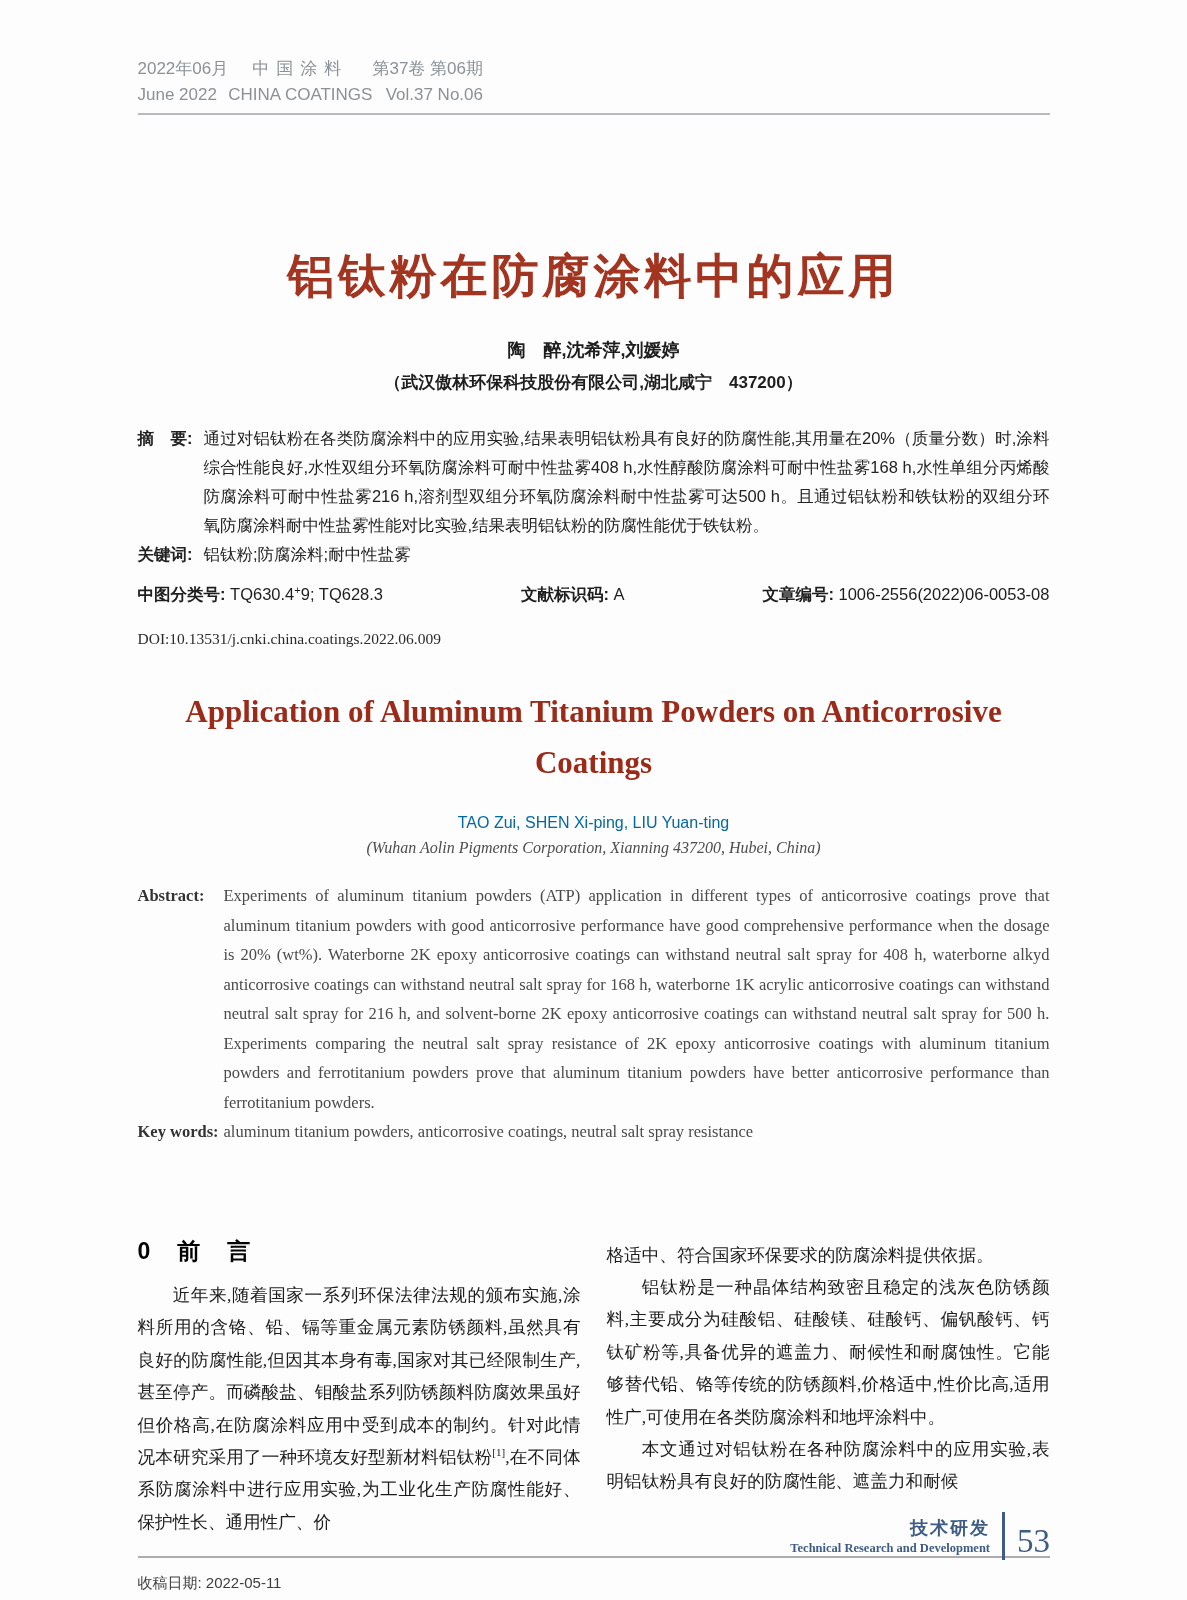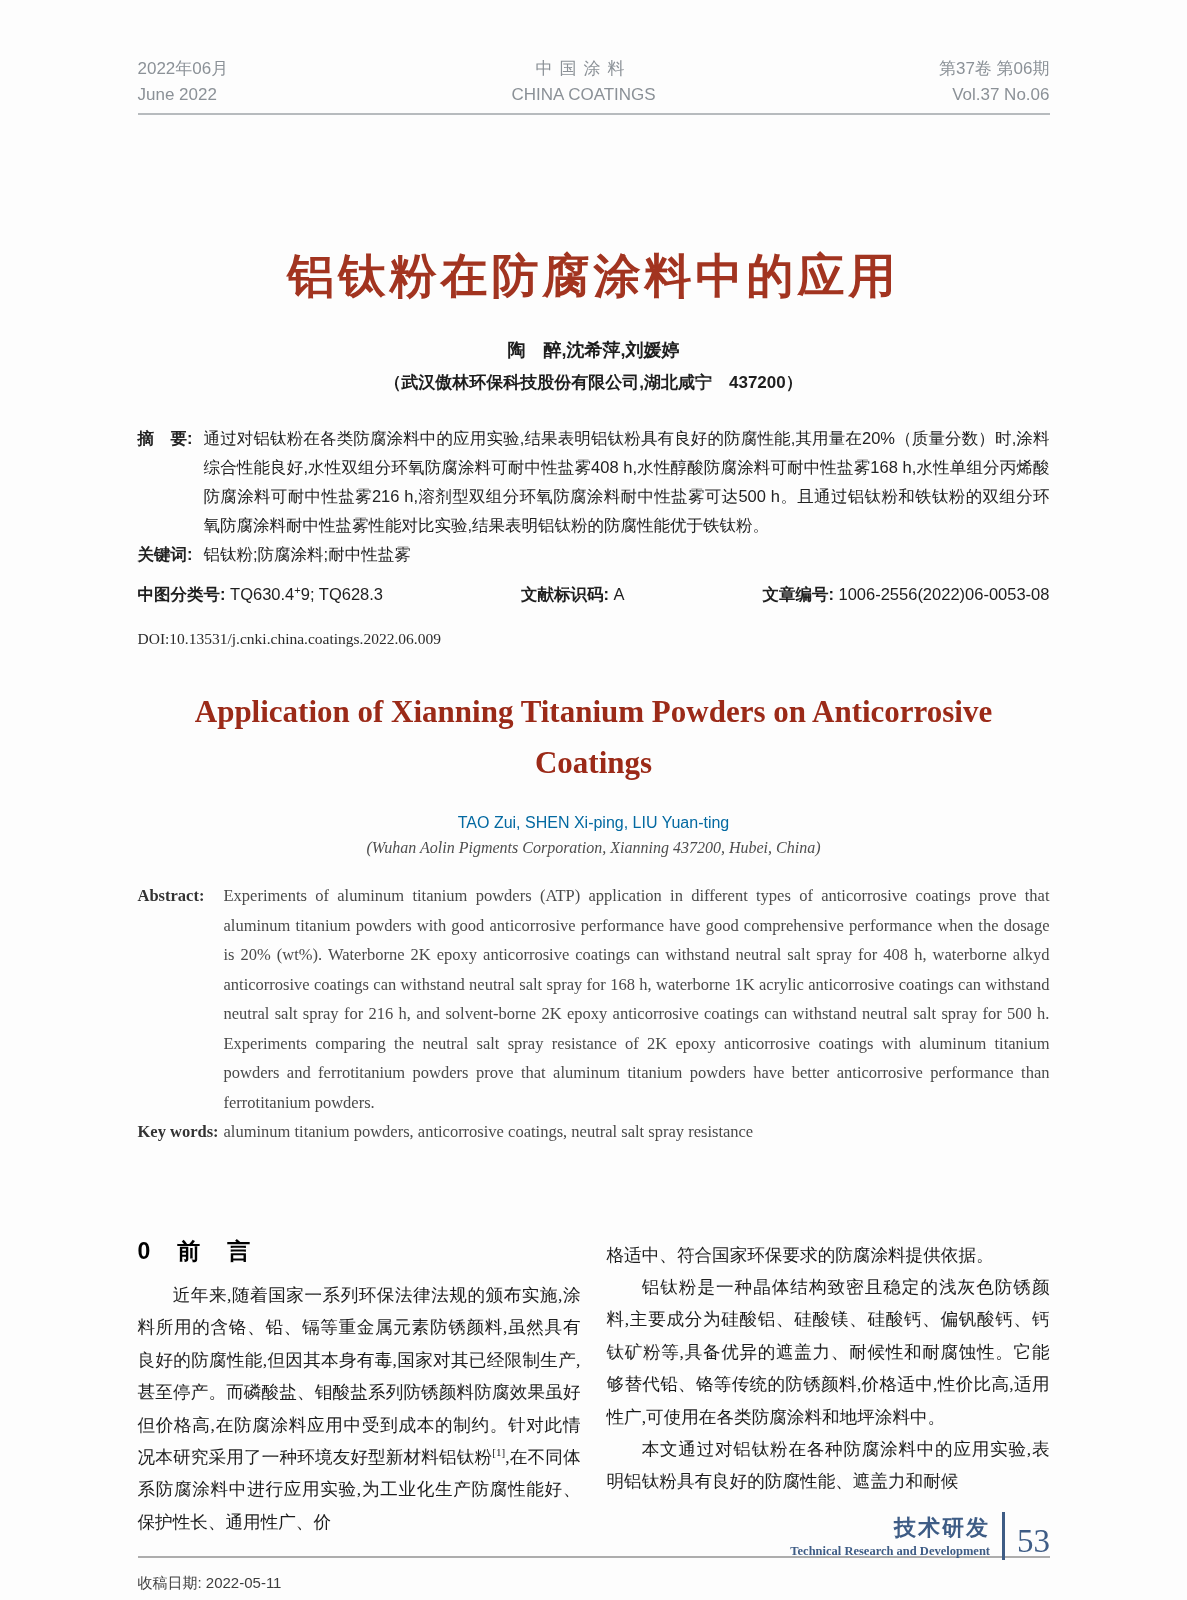--- a/index.html
+++ b/index.html
@@ -12,21 +12,20 @@
     font-family: "Liberation Sans", sans-serif;
     color: #222;
     overflow: hidden;
   }
   .content { width: 912px; margin: 0 auto; }
 
   
   .hdr {
     padding-top: 56px;
     display: flex;
-    justify-content: space-between;
     align-items: flex-end;
     font-size: 17px;
     line-height: 1.5;
     color: #8b9197;
   }
   .hdr-left { text-align: left; }
   .hdr-center { text-align: center; }
   .hdr-center .cn { letter-spacing: 7px; }
   .hdr-right { text-align: right; }
   .hdr-rule { margin-top: 6px; border-bottom: 2px solid #b7bbbe; }
@@ -159,21 +158,21 @@
   .page-footer {
     position: absolute;
     right: 137px;
     bottom: 40px;
     display: flex;
     align-items: center;
     gap: 12px;
     color: #3e5c85;
   }
   .pf-text { text-align: right; }
-  .pf-cn { font-size: 22px; font-weight: 700; letter-spacing: 2px; }
+  .pf-cn { font-size: 18px; font-weight: 700; letter-spacing: 2px; }
   .pf-en {
     font-family: "Liberation Serif", serif;
     font-weight: 700;
     font-size: 12.5px;
     margin-top: 1px;
   }
   .pf-bar { width: 3px; height: 48px; background: #3e5c85; }
   .pf-num {
     font-family: "Liberation Serif", serif;
     font-size: 33px;
@@ -216,21 +215,21 @@
     </div>
 
     <div class="meta-row">
       <div><span class="b">中图分类号: </span><span>TQ630.4</span><sup>+</sup><span>9; TQ628.3</span></div>
       <div><span class="b">文献标识码: </span><span>A</span></div>
       <div><span class="b">文章编号: </span><span>1006-2556(2022)06-0053-08</span></div>
     </div>
     <div class="doi">DOI:10.13531/j.cnki.china.coatings.2022.06.009</div>
 
     <h2 class="title-en">
-      <span>Application of Xianning Titanium Powders on Anticorrosive</span><br>
+      <span>Application of Aluminum Titanium Powders on Anticorrosive</span><br>
       <span>Coatings</span>
     </h2>
     <div class="authors-en">TAO Zui, SHEN Xi-ping, LIU Yuan-ting</div>
     <div class="affil-en">(Wuhan Aolin Pigments Corporation, Xianning 437200, Hubei, China)</div>
 
     <div class="hang abstract-en">
       <span class="hang-label">Abstract:</span>
       <span>Experiments of aluminum titanium powders (ATP) application in different types of anticorrosive coatings prove that aluminum titanium powders with good anticorrosive performance have good comprehensive performance when the dosage is 20% (wt%). Waterborne 2K epoxy anticorrosive coatings can withstand neutral salt spray for 408 h, waterborne alkyd anticorrosive coatings can withstand neutral salt spray for 168 h, waterborne 1K acrylic anticorrosive coatings can withstand neutral salt spray for 216 h, and solvent-borne 2K epoxy anticorrosive coatings can withstand neutral salt spray for 500 h. Experiments comparing the neutral salt spray resistance of 2K epoxy anticorrosive coatings with aluminum titanium powders and ferrotitanium powders prove that aluminum titanium powders have better anticorrosive performance than ferrotitanium powders.</span>
     </div>
     <div class="hang keywords-en">

